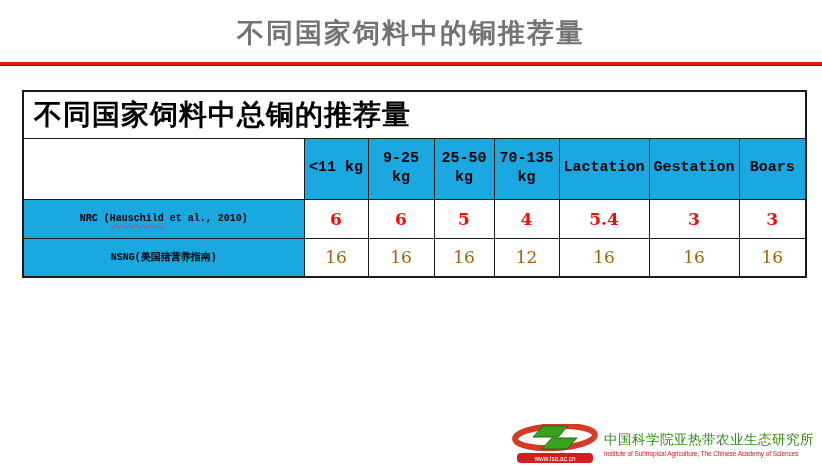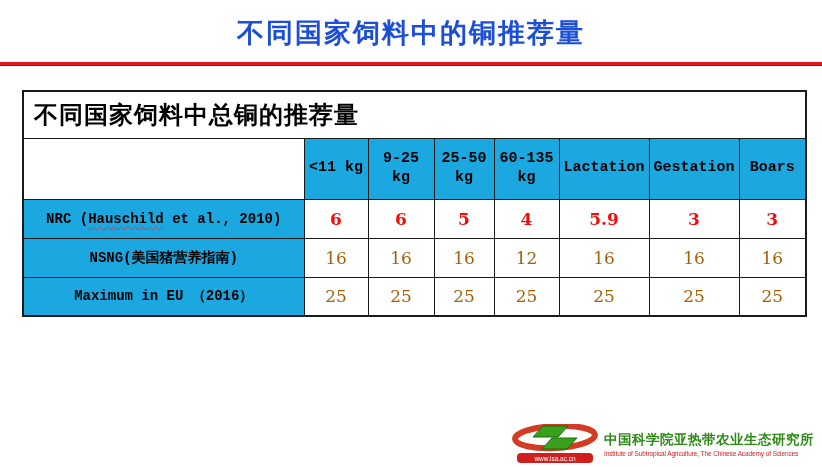--- a/index.html
+++ b/index.html
@@ -15,21 +15,21 @@
   .slide{
     position:relative;
     width:822px;height:467px;
     background:#ffffff;
     overflow:hidden;
     font-family:"Liberation Sans","DejaVu Sans",sans-serif;
   }
   .slide-title{
     position:absolute;top:15px;left:0;width:822px;
     text-align:center;
-    font-size:27px;font-weight:bold;color:#1d4ed8;
+    font-size:27px;font-weight:bold;color:#737373;
     letter-spacing:2px;
     font-family:"Liberation Sans","DejaVu Sans",sans-serif;
   }
   .accent-line{
     position:absolute;top:62px;left:0;width:822px;height:4px;
     background:var(--accent-line);
     border-bottom:1px solid #a50d12;
   }
   table.copper-table{
     position:absolute;left:22px;top:90px;width:783px;
@@ -38,39 +38,39 @@
     background:#ffffff;
   }
   .copper-table td,.copper-table th{
     border:1.5px solid var(--border);
     overflow:hidden;
   }
   .caption-row td{
     height:47px;
     text-align:left;padding-left:10px;
     font-family:"DejaVu Serif","Liberation Serif",serif;
-    font-size:24px;font-weight:600;color:#000;
+    font-size:28px;font-weight:600;color:#000;
     letter-spacing:1px;
     background:#ffffff;
   }
   .header-row th{height:61px;}
   .header-row th.corner{background:#ffffff;}
   .header-row th.colhead{
     background:var(--header-bg);
     font-family:"Liberation Mono","DejaVu Sans Mono",monospace;
     font-size:15px;font-weight:bold;color:#000;
     text-align:center;vertical-align:middle;
     line-height:1.25;
     padding:0 2px;
   }
   .data-row{height:39px;}
   .data-row td.rowlabel{
     background:var(--header-bg);
     font-family:"Liberation Mono","DejaVu Sans Mono",monospace;
-    font-size:14px;font-weight:bold;color:#000;
+    font-size:10px;font-weight:bold;color:#000;
     text-align:center;vertical-align:middle;
     white-space:nowrap;
   }
   .data-row td.val{
     font-family:"DejaVu Serif","Liberation Serif",serif;
     font-size:17px;color:#a16207;
     text-align:center;vertical-align:middle;
     background:#ffffff;
   }
   .data-row.highlight td.val{
@@ -84,21 +84,21 @@
   }
   .footer-logo{
     position:absolute;right:8px;bottom:3px;
     display:flex;align-items:center;gap:5px;
   }
   .emblem{display:block;}
   .org-text{display:flex;flex-direction:column;align-items:flex-start;}
   .org-cn{
     color:var(--logo-green);
     font-family:"DejaVu Serif","Liberation Serif",serif;
-    font-weight:bold;font-size:13.5px;
+    font-weight:normal;font-size:13.5px;
     white-space:nowrap;letter-spacing:0.5px;
   }
   .org-en{
     color:var(--logo-red);
     font-size:6.5px;letter-spacing:-0.1px;
     white-space:nowrap;
     margin-top:1px;
   }
 </style>
 </head>
@@ -122,60 +122,50 @@
     </colgroup>
     <tbody>
       <tr class="caption-row">
         <td colspan="8">不同国家饲料中总铜的推荐量</td>
       </tr>
       <tr class="header-row">
         <th class="corner"></th>
         <th class="colhead">&lt;11 kg</th>
         <th class="colhead">9-25 kg</th>
         <th class="colhead">25-50 kg</th>
-        <th class="colhead">60-135 kg</th>
+        <th class="colhead">70-135 kg</th>
         <th class="colhead">Lactation</th>
         <th class="colhead">Gestation</th>
         <th class="colhead">Boars</th>
       </tr>
 
       <tr class="data-row highlight">
         <td class="rowlabel"><span>NRC (</span><span class="wavy">Hauschild</span><span> et al., 2010)</span></td>
         <td class="val">6</td>
         <td class="val">6</td>
         <td class="val">5</td>
         <td class="val">4</td>
-        <td class="val">5.9</td>
+        <td class="val">5.4</td>
         <td class="val">3</td>
         <td class="val">3</td>
       </tr>
 
       <tr class="data-row">
         <td class="rowlabel">NSNG(美国猪营养指南)</td>
         <td class="val">16</td>
         <td class="val">16</td>
         <td class="val">16</td>
         <td class="val">12</td>
         <td class="val">16</td>
         <td class="val">16</td>
         <td class="val">16</td>
       </tr>
 
 
 
-      <tr class="data-row">
-        <td class="rowlabel">Maximum in EU （2016）</td>
-        <td class="val">25</td>
-        <td class="val">25</td>
-        <td class="val">25</td>
-        <td class="val">25</td>
-        <td class="val">25</td>
-        <td class="val">25</td>
-        <td class="val">25</td>
-      </tr>
     </tbody>
   </table>
 
   <div class="footer-logo">
     <svg class="emblem" width="88" height="40" viewBox="0 0 88 40">
       <ellipse cx="44" cy="13" rx="40" ry="11" fill="none" stroke="#d43b25" stroke-width="6" transform="rotate(-3 44 13)"></ellipse>
       <path d="M32 2 L57 2 L47 13 L22 13 Z" fill="#3aa11c" stroke="#1c6b0e" stroke-width="1"></path>
       <path d="M41 14 L66 14 L56 25 L31 25 Z" fill="#3aa11c" stroke="#1c6b0e" stroke-width="1"></path>
       <rect x="6" y="29" width="76" height="10" rx="4" fill="#cf1f1f"></rect>
       <text x="44" y="36.5" font-size="6.5" fill="#ffffff" text-anchor="middle" font-family="Liberation Sans, sans-serif">www.isa.ac.cn</text>

